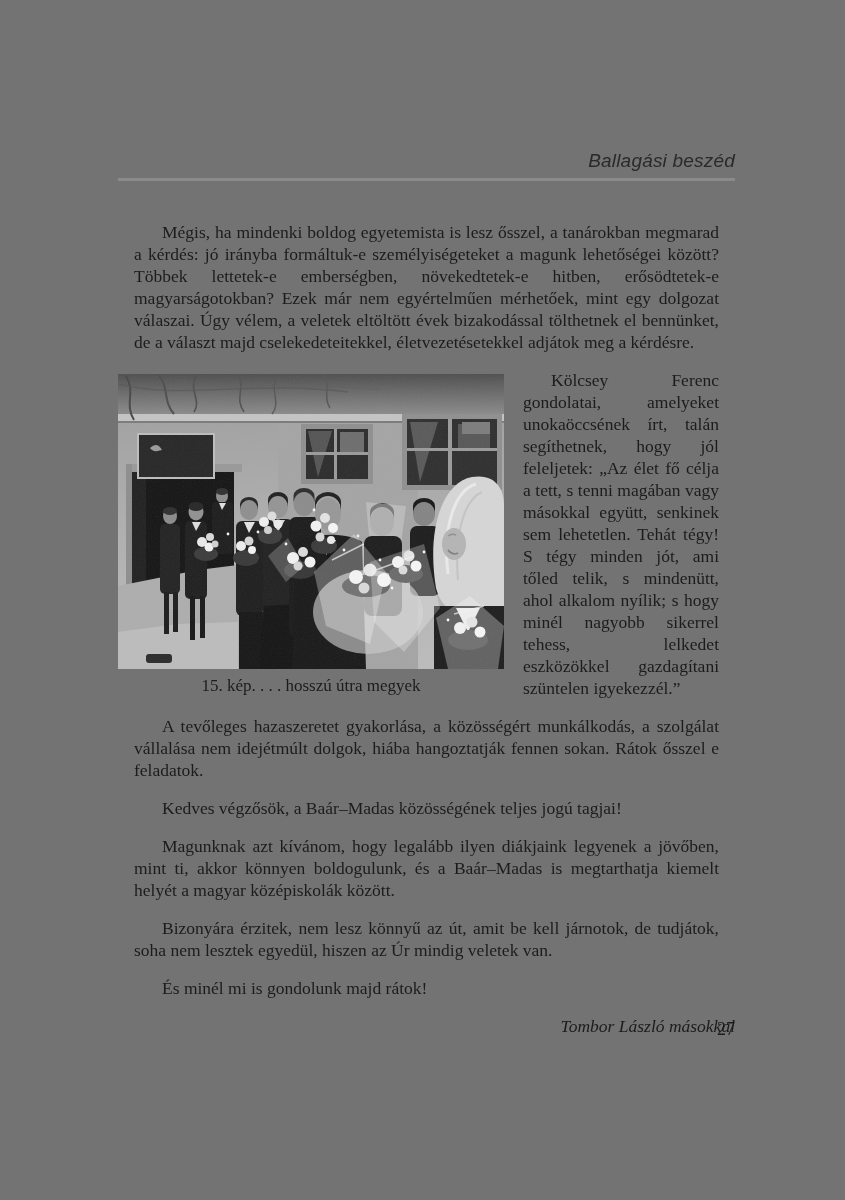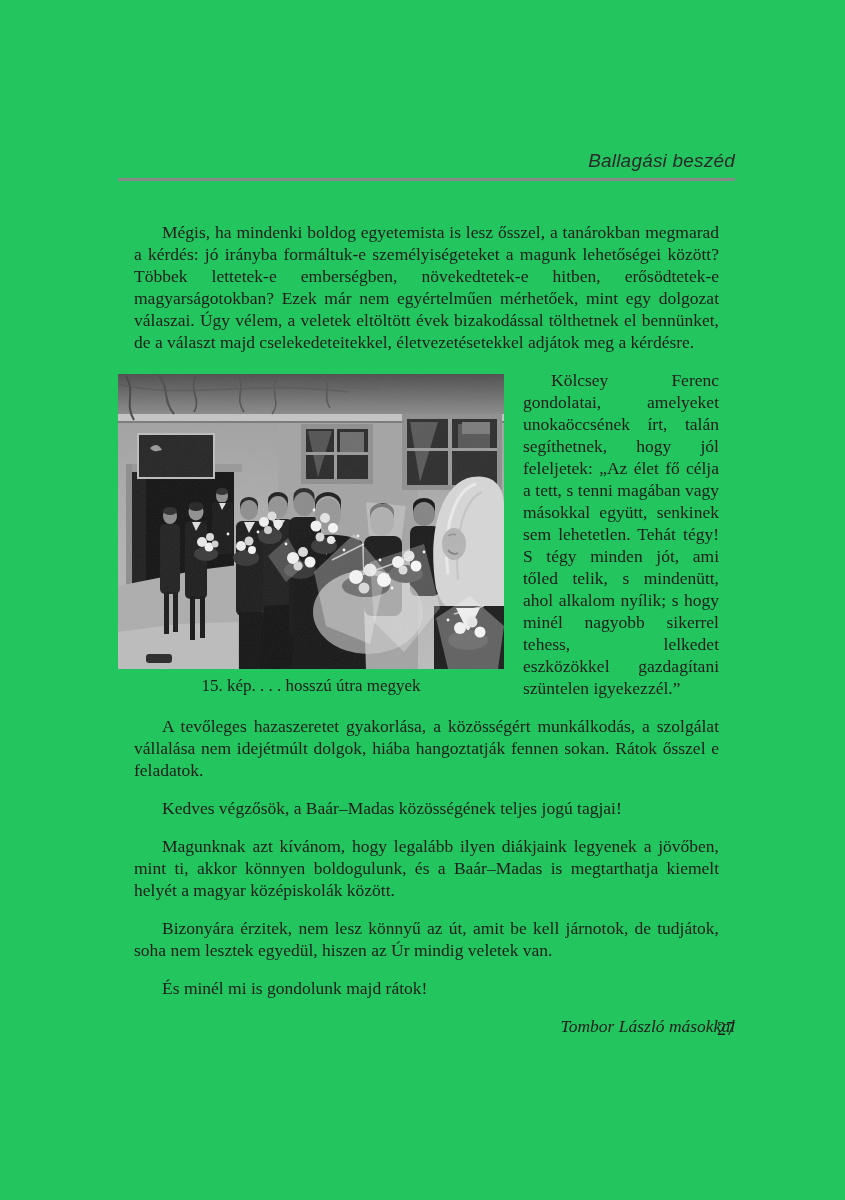--- a/index.html
+++ b/index.html
@@ -4,21 +4,21 @@
 <style>
   html, body {
     margin: 0;
     padding: 0;
     background: #ffffff;
   }
   .page {
     position: relative;
     width: 845px;
     height: 1200px;
-    background: #22c55e;
+    background: #737373;
     color: #1c1c1c;
     font-family: "Liberation Serif", "DejaVu Serif", serif;
     overflow: hidden;
   }
   .running-header {
     position: absolute;
     left: 118px;
     width: 617px;
     top: 150px;
     text-align: right;

